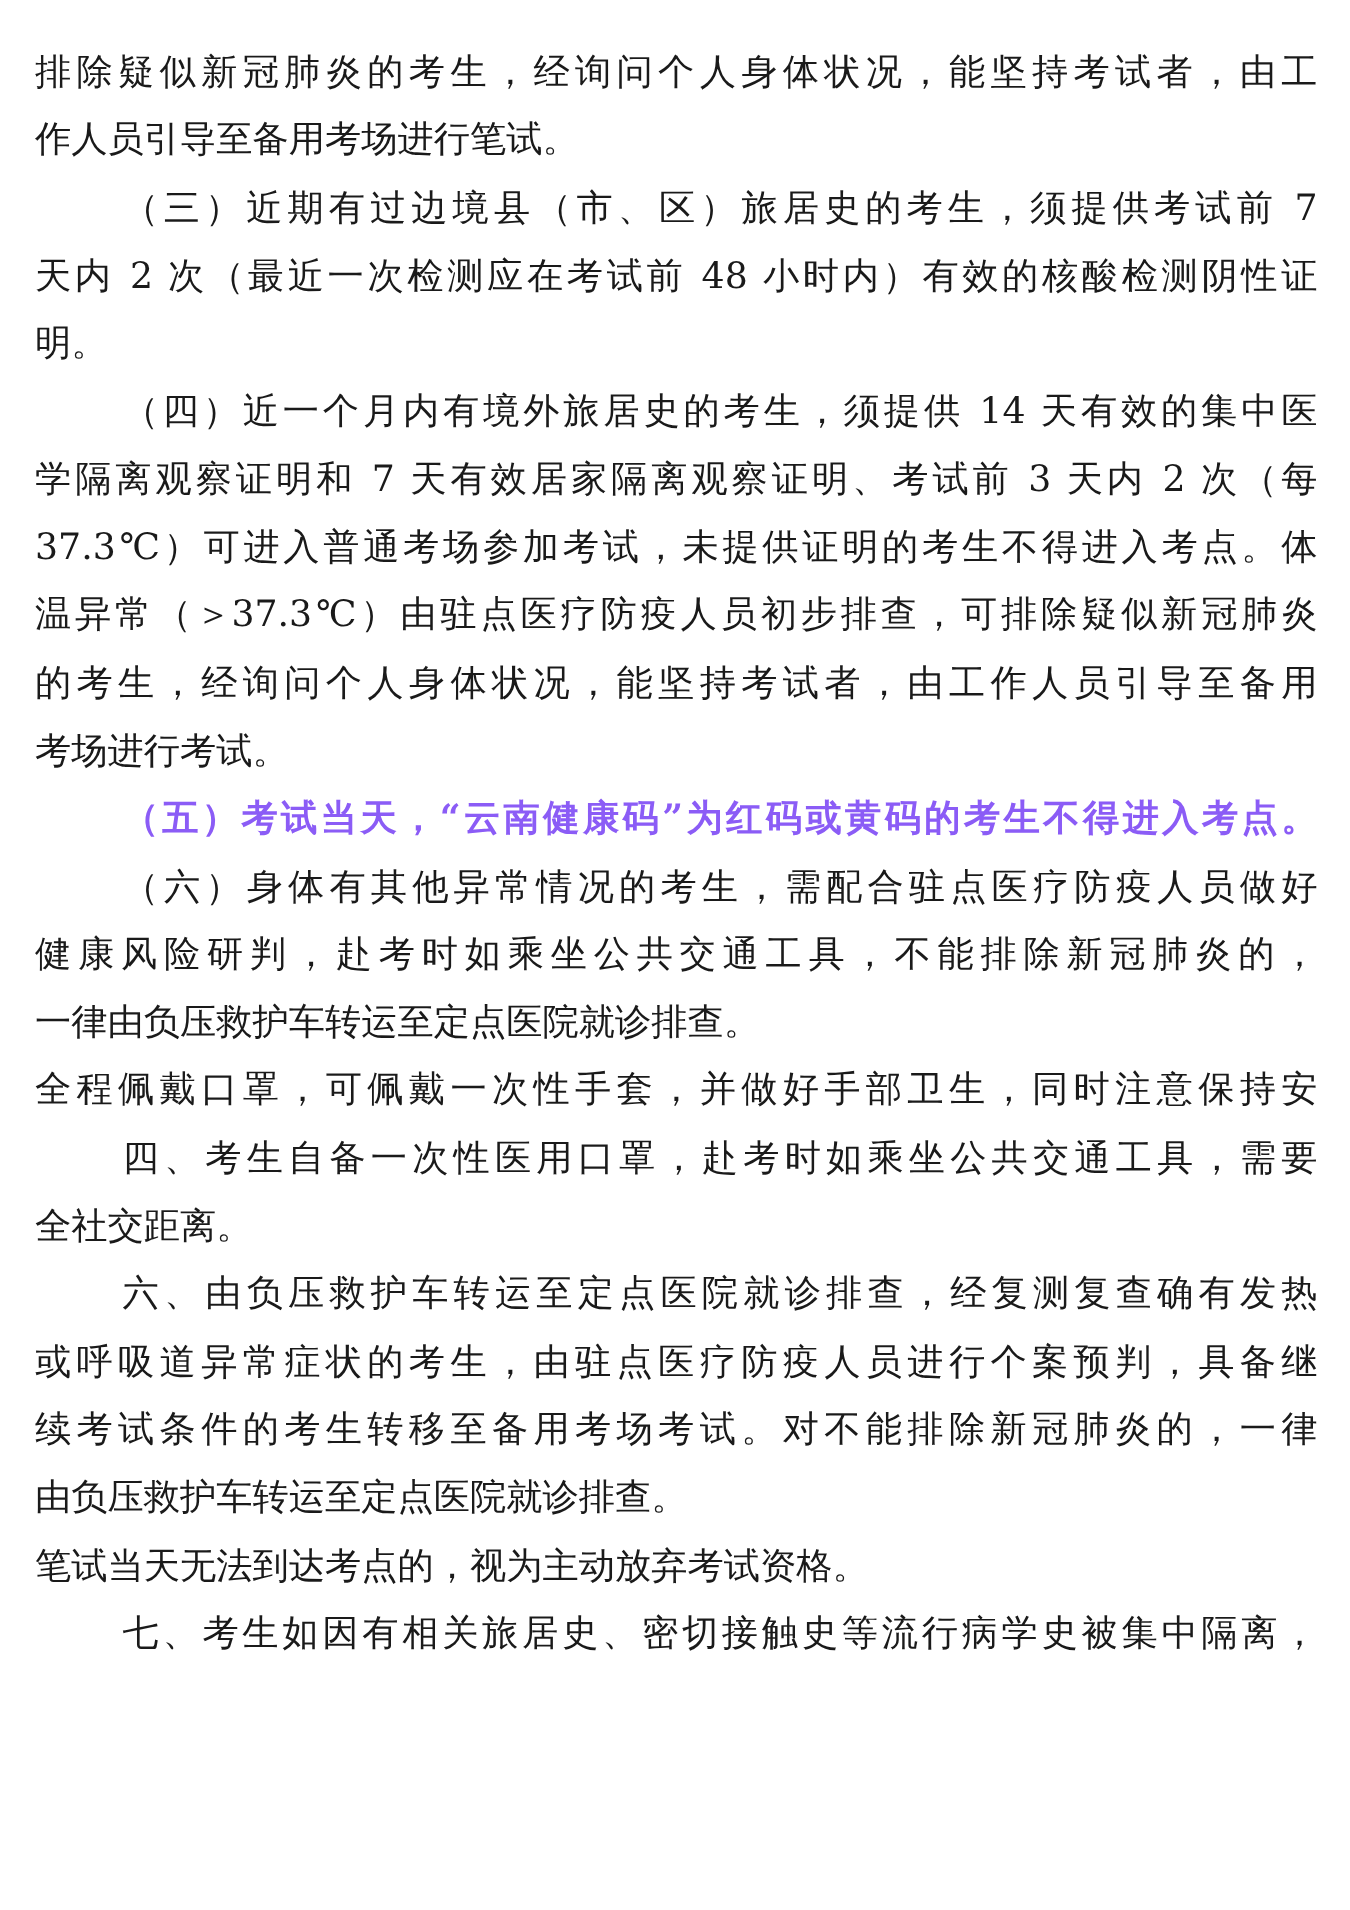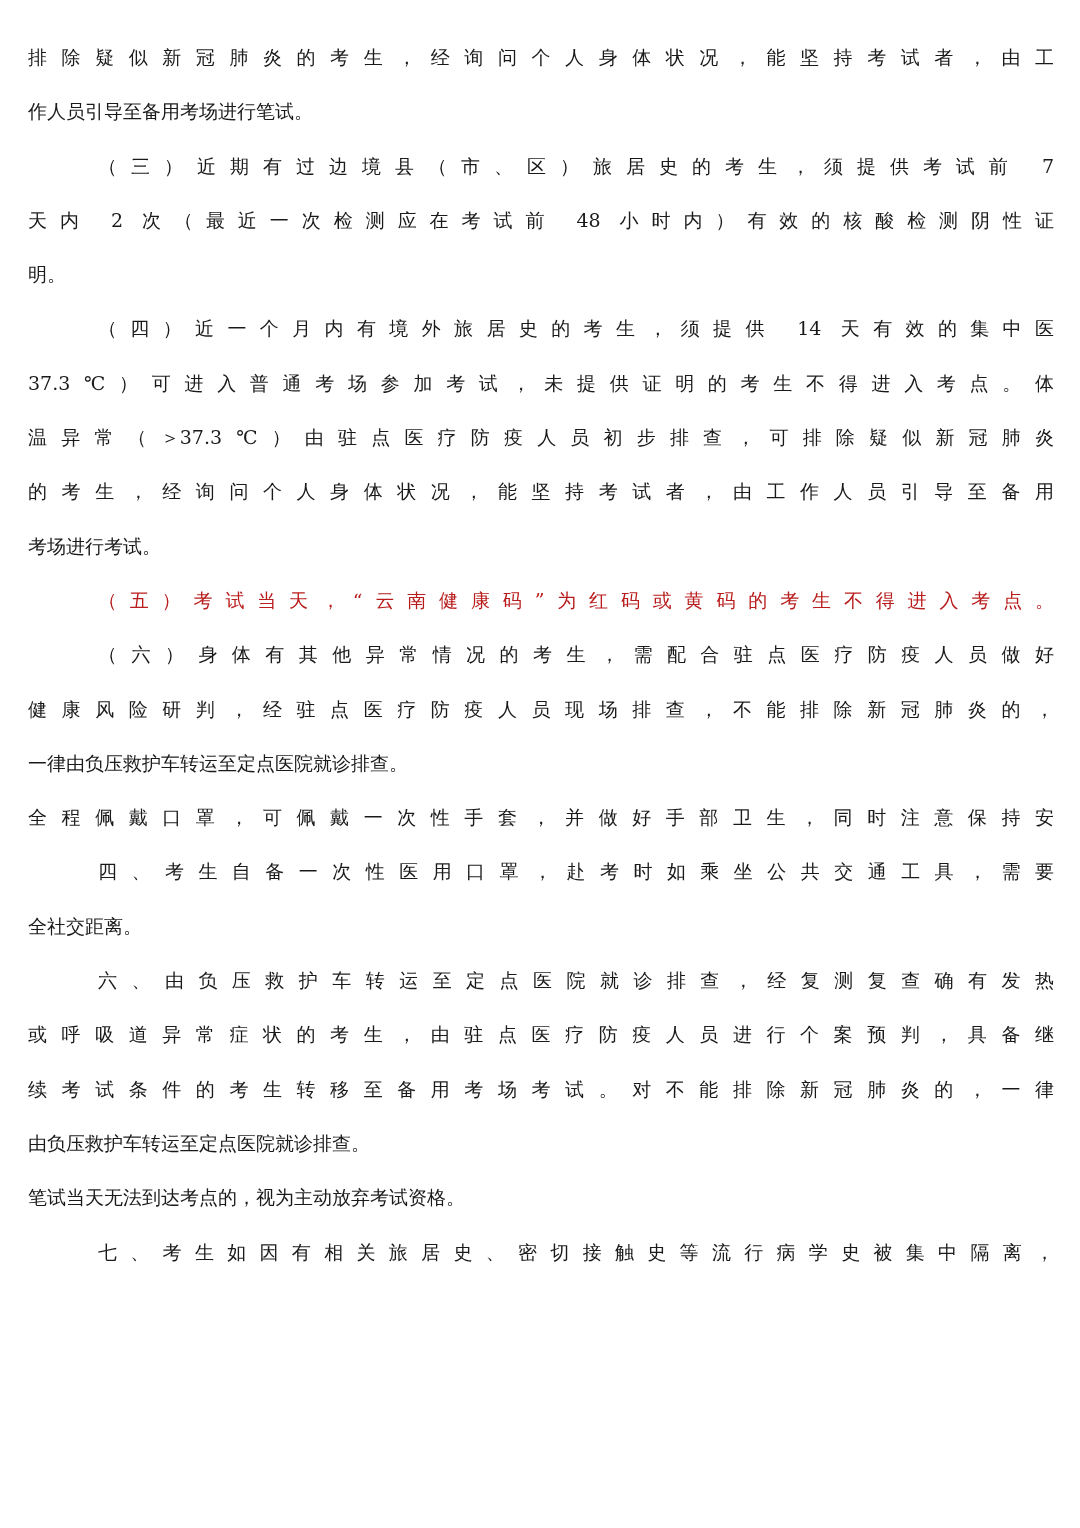--- a/index.html
+++ b/index.html
@@ -17,68 +17,69 @@
     }
     .doc {
       position: absolute;
       left: 28px;
       top: 30px;
       width: 1026px;
     }
     .line {
       height: 54.3px;
       line-height: 54.3px;
-      font-size: 19px;
+      font-size: 29px;
       white-space: nowrap;
       text-align: justify;
       text-align-last: justify;
       letter-spacing: 0;
     }
     .line.last {
       text-align-last: left;
     }
     .line.indent {
       padding-left: 70px;
     }
     .red {
-      color: #b91c1c;
-      font-weight: normal;
+      color: #8b5cf6;
+      font-weight: bold;
     }
   </style>
 </head>
 <body>
 
 <div class="doc">
 
   <div>
     <div class="line">排除疑似新冠肺炎的考生，经询问个人身体状况，能坚持考试者，由工</div>
     <div class="line last">作人员引导至备用考场进行笔试。</div>
   </div>
 
   <div>
     <div class="line indent">（三）近期有过边境县（市、区）旅居史的考生，须提供考试前 7</div>
     <div class="line">天内 2 次（最近一次检测应在考试前 48 小时内）有效的核酸检测阴性证</div>
     <div class="line last">明。</div>
   </div>
 
   <div>
     <div class="line indent">（四）近一个月内有境外旅居史的考生，须提供 14 天有效的集中医</div>
+    <div class="line">学隔离观察证明和 7 天有效居家隔离观察证明、考试前 3 天内 2 次（每</div>
     <div class="line">37.3℃）可进入普通考场参加考试，未提供证明的考生不得进入考点。体</div>
     <div class="line">温异常（＞37.3℃）由驻点医疗防疫人员初步排查，可排除疑似新冠肺炎</div>
     <div class="line">的考生，经询问个人身体状况，能坚持考试者，由工作人员引导至备用</div>
     <div class="line last">考场进行考试。</div>
   </div>
 
   <div>
     <div class="line indent red">（五）考试当天，“云南健康码”为红码或黄码的考生不得进入考点。</div>
   </div>
 
   <div>
     <div class="line indent">（六）身体有其他异常情况的考生，需配合驻点医疗防疫人员做好</div>
-    <div class="line">健康风险研判，经驻点医疗防疫人员现场排查，不能排除新冠肺炎的，</div>
+    <div class="line">健康风险研判，赴考时如乘坐公共交通工具，不能排除新冠肺炎的，</div>
     <div class="line last">一律由负压救护车转运至定点医院就诊排查。</div>
   </div>
 
   <div>
     <div class="line">全程佩戴口罩，可佩戴一次性手套，并做好手部卫生，同时注意保持安</div>
     <div class="line indent">四、考生自备一次性医用口罩，赴考时如乘坐公共交通工具，需要</div>
     <div class="line last">全社交距离。</div>
   </div>
 
 

